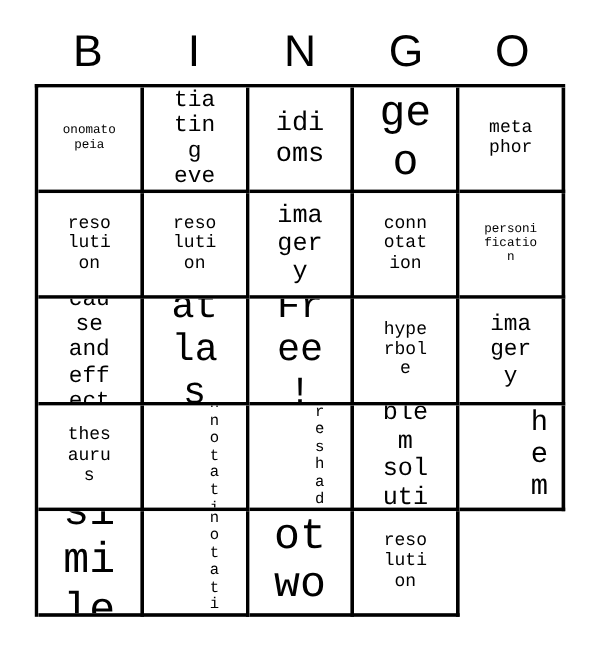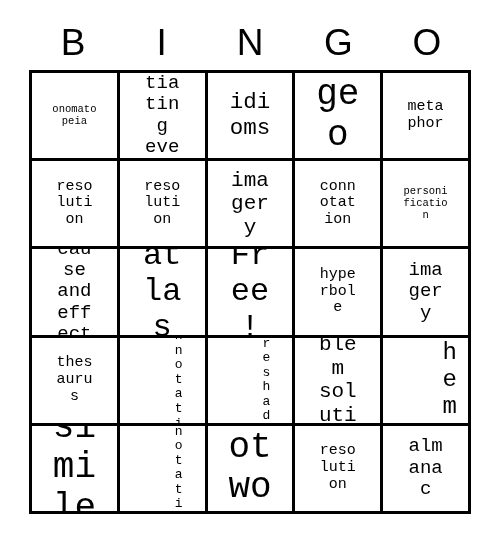--- a/index.html
+++ b/index.html
@@ -171,18 +171,15 @@
       <div class="cell">
         <span class="cell-text s-sm">denotation</span>
       </div>
       <div class="cell">
         <span class="cell-text s-4xl">root
 word</span>
       </div>
       <div class="cell">
         <span class="cell-text s-md">resolution</span>
       </div>
-      <div class="cell">
-        <span class="cell-text s-lg">almanac</span>
-      </div>
     </div>
 
 </div>
 
 </body></html>

